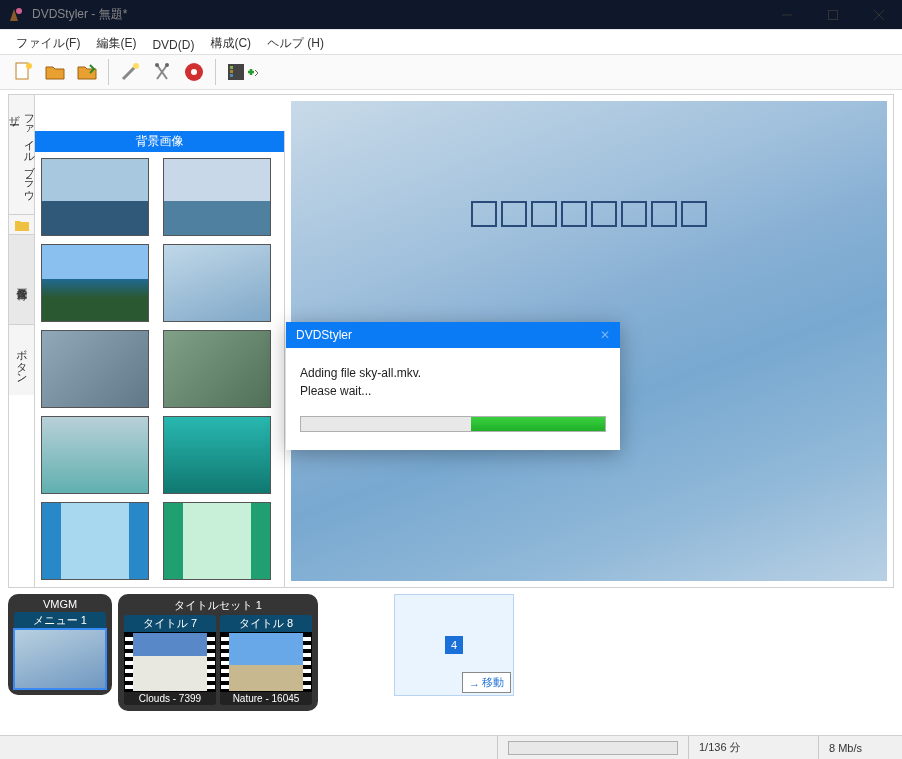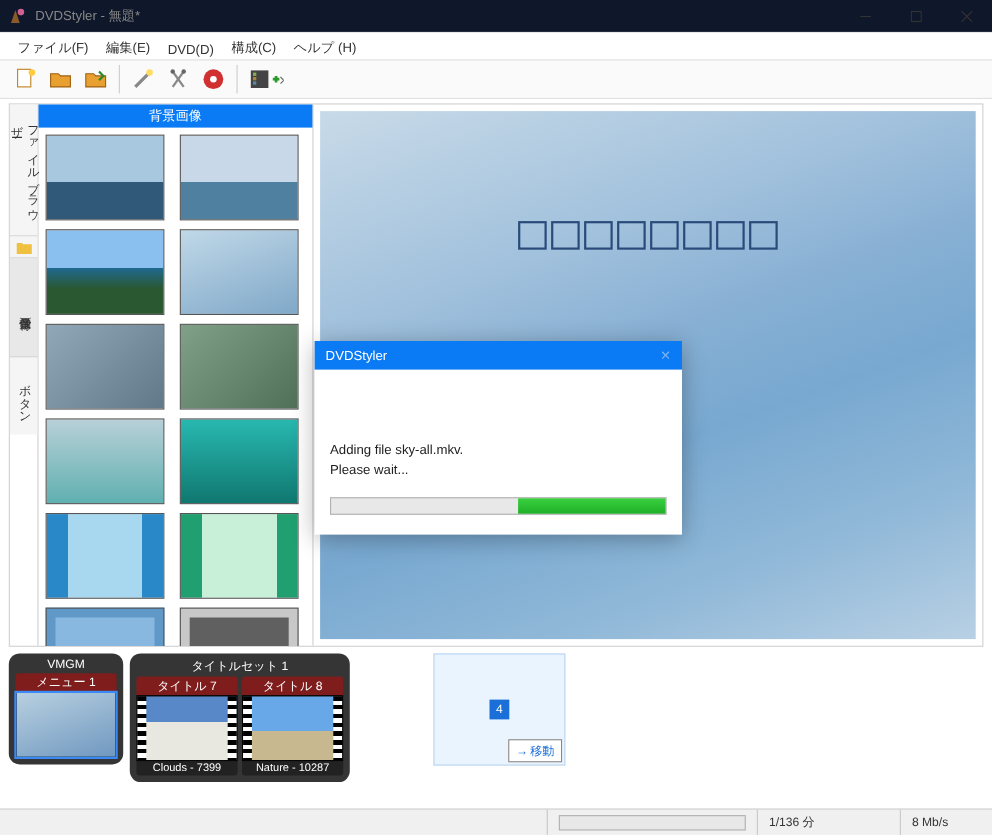--- a/index.html
+++ b/index.html
@@ -12,53 +12,53 @@
 .titlebar .winbtn svg { width: 10px; height: 10px; }
 .menubar { height: 24px; display: flex; align-items: flex-end; padding-left: 10px; gap: 4px; font-size: 12px; color: #333; }
 .menubar .menuitem { padding: 2px 6px; }
 .toolbar { height: 36px; border-top: 1px solid #e0e0e0; border-bottom: 1px solid #e0e0e0; background: #fafafa; display: flex; align-items: center; padding-left: 8px; gap: 2px; }
 .toolbar .tbtn { width: 30px; height: 30px; display: flex; align-items: center; justify-content: center; border: 1px solid transparent; }
 .toolbar .sep { width: 1px; height: 26px; background: #ccc; margin: 0 4px; }
 .main { display: flex; height: 494px; border: 1px solid #d0d0d0; margin: 4px 8px 0 8px; background: #fff; }
 .sidetabs { width: 26px; display: flex; flex-direction: column; border-right: 1px solid #d0d0d0; }
 .sidetab { flex: none; writing-mode: vertical-rl; text-orientation: mixed; display: flex; align-items: center; justify-content: center; padding: 12px 4px; font-size: 11px; color: #333; border-bottom: 1px solid #d0d0d0; background: #f5f5f5; }
 .sidetab.active { background: #e8e8e8; }
-.bgpanel { width: 250px; border-right: 1px solid #d0d0d0; display: flex; flex-direction: column; }
+.bgpanel { width: 250px; border-right: 1px solid #d0d0d0; display: flex; flex-direction: column; margin-top: 36px; }
 .bgheader { background: #0a7af5; color: #fff; text-align: center; padding: 2px 0; font-size: 12px; }
 .bggrid { flex: 1; overflow-y: scroll; padding: 6px; }
 .bggrid-inner { display: grid; grid-template-columns: 1fr 1fr; gap: 8px 6px; }
 .bgthumb { width: 108px; height: 78px; border: 1px solid #555; position: relative; overflow: hidden; }
 .preview { flex: 1; background: linear-gradient(160deg, #c8dae8 0%, #a0c0dc 30%, #88b0d4 45%, #78a8d0 60%, #90b8d8 80%, #b8d0e4 100%); position: relative; margin: 6px; }
 .preview-title { position: absolute; top: 100px; left: 50%; transform: translateX(-50%); display: flex; gap: 4px; }
 .preview-title .glyph { width: 26px; height: 26px; border: 2px solid #2a4a7a; }
 .timeline { height: 118px; margin: 6px 8px 0 8px; display: flex; gap: 6px; align-items: flex-start; }
 .tgroup { background: #353535; border-radius: 10px; padding: 2px 6px 6px 6px; }
 .tgroup-label { color: #fff; font-size: 11px; text-align: center; padding: 2px 0; }
 .tgroup-row { display: flex; gap: 4px; }
 .titem { width: 92px; }
-.titem-label { background: #7f1d1d; color: #fff; font-size: 11px; text-align: center; padding: 1px 0; border-radius: 3px 3px 0 0; }
+.titem-label { background: #0c4a6e; color: #fff; font-size: 11px; text-align: center; padding: 1px 0; border-radius: 3px 3px 0 0; }
 .titem-thumb { width: 92px; height: 60px; border: 1px solid #000; background: #88b0d4; position: relative; }
 .titem-thumb.selected { outline: 2px solid #3a8af5; outline-offset: -1px; }
 .titem-caption { background: #222; color: #fff; font-size: 10px; text-align: center; padding: 1px 0; border-radius: 0 0 3px 3px; white-space: nowrap; overflow: hidden; }
 .film { position: relative; }
 .film::before, .film::after { content: ""; position: absolute; top: 0; bottom: 0; width: 8px; background: repeating-linear-gradient(to bottom, #000 0 4px, #fff 4px 8px); z-index: 1; }
 .film::before { left: 0; }
 .film::after { right: 0; }
 .dropzone { width: 120px; height: 102px; border: 1px solid #b8d4f0; background: #eaf4ff; margin-left: 70px; position: relative; }
 .dropzone .num { position: absolute; top: 50%; left: 50%; transform: translate(-50%, -50%); background: #1a6fd8; color: #fff; width: 18px; height: 18px; display: flex; align-items: center; justify-content: center; font-size: 11px; }
 .movebtn { position: absolute; bottom: 2px; right: 2px; border: 1px solid #888; background: #fff; padding: 2px 6px; font-size: 11px; color: #1a6fd8; display: flex; align-items: center; gap: 2px; }
 .statusbar { position: absolute; bottom: 0; left: 0; right: 0; height: 24px; border-top: 1px solid #d0d0d0; background: #f0f0f0; display: flex; align-items: center; font-size: 11px; color: #333; }
 .statusbar .segment { border-left: 1px solid #c8c8c8; height: 100%; display: flex; align-items: center; padding: 0 10px; }
 .statusbar .spacer { flex: 1; }
 .statusbar .capacity { width: 170px; height: 14px; border: 1px solid #b0b0b0; background: #e8e8e8; }
-.dialog { position: absolute; left: 286px; top: 310px; width: 334px; background: #fff; box-shadow: 0 4px 20px rgba(0,0,0,0.3); }
+.dialog { position: absolute; left: 286px; top: 322px; width: 334px; background: #fff; box-shadow: 0 4px 20px rgba(0,0,0,0.3); }
 .dialog-title { background: #0a7af5; color: #fff; padding: 6px 10px; font-size: 12px; display: flex; }
 .dialog-title .dtext { flex: 1; }
 .dialog-title .dclose { color: #7ab4f5; }
-.dialog-body { padding: 16px 14px 18px 14px; margin-top: 48px; }
+.dialog-body { padding: 16px 14px 18px 14px; }
 .dialog-body .msg { font-size: 12px; color: #222; line-height: 1.5; }
 .progress { margin-top: 16px; height: 16px; border: 1px solid #b0b0b0; background: #e8e8e8; display: flex; }
 .progress .bar { background: linear-gradient(to bottom, #3ad040, #1fb028); }
 ::-webkit-scrollbar { width: 16px; }
 ::-webkit-scrollbar-track { background: #f0f0f0; }
 ::-webkit-scrollbar-thumb { background: #c8c8c8; border: 1px solid #a8a8a8; }
 ::-webkit-scrollbar-button { height: 16px; background: #e8e8e8; border: 1px solid #c0c0c0; }
 </style>
 </head>
 <body>
@@ -222,21 +222,21 @@
     <div class="tgroup-label">タイトルセット 1</div>
     <div class="tgroup-row">
       <div class="titem">
         <div class="titem-label">タイトル 7</div>
         <div class="titem-thumb film" style="background:linear-gradient(to bottom,#5888c8 40%,#e8e8e0 40%)"></div>
         <div class="titem-caption">Clouds - 7399</div>
       </div>
       <div class="titem">
         <div class="titem-label">タイトル 8</div>
         <div class="titem-thumb film" style="background:linear-gradient(to bottom,#68a8e8 55%,#c8b890 55%)"></div>
-        <div class="titem-caption">Nature - 10287</div>
+        <div class="titem-caption">Nature - 16045</div>
       </div>
     </div>
   </div>
 
   <div class="dropzone">
     <div class="num">4</div>
     <div class="movebtn">
       <span>→</span>
       <span>移動</span>
     </div>

